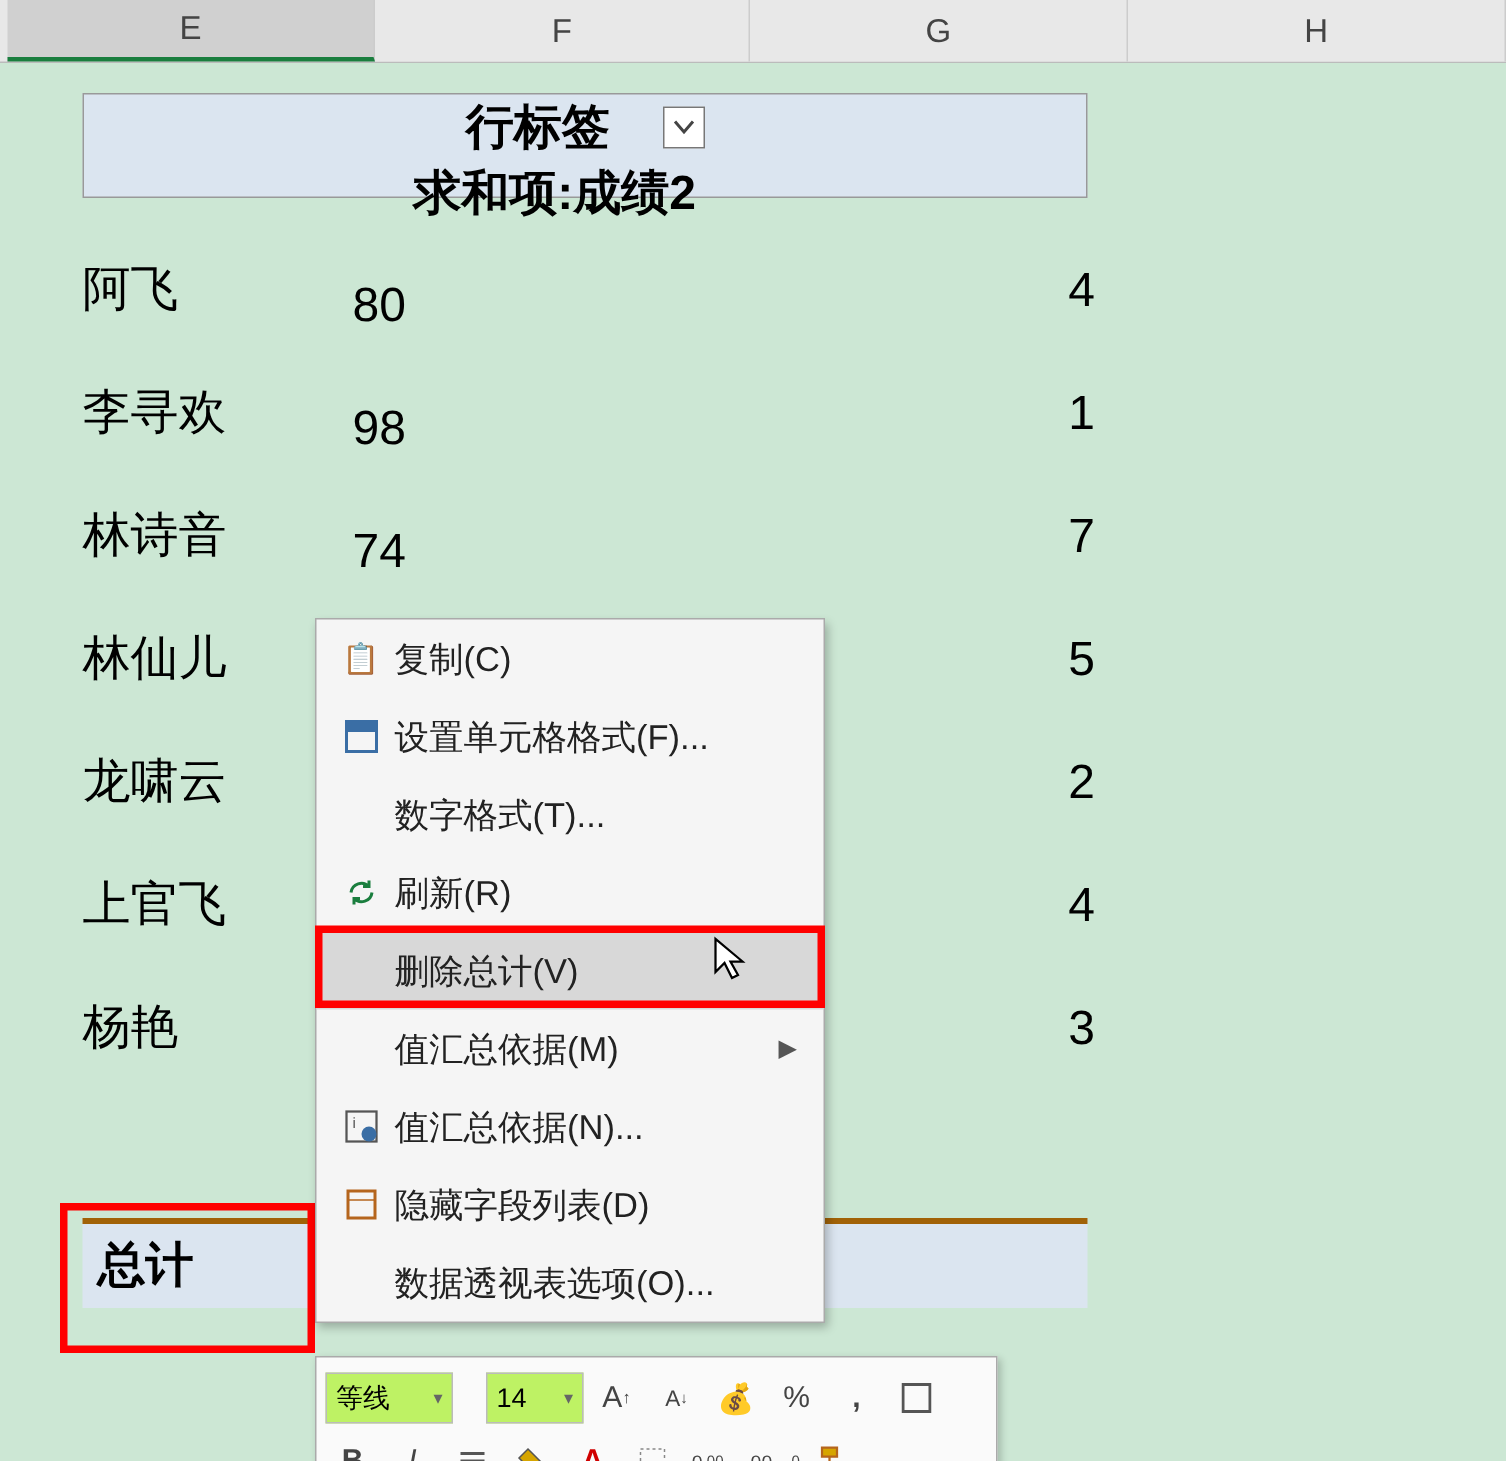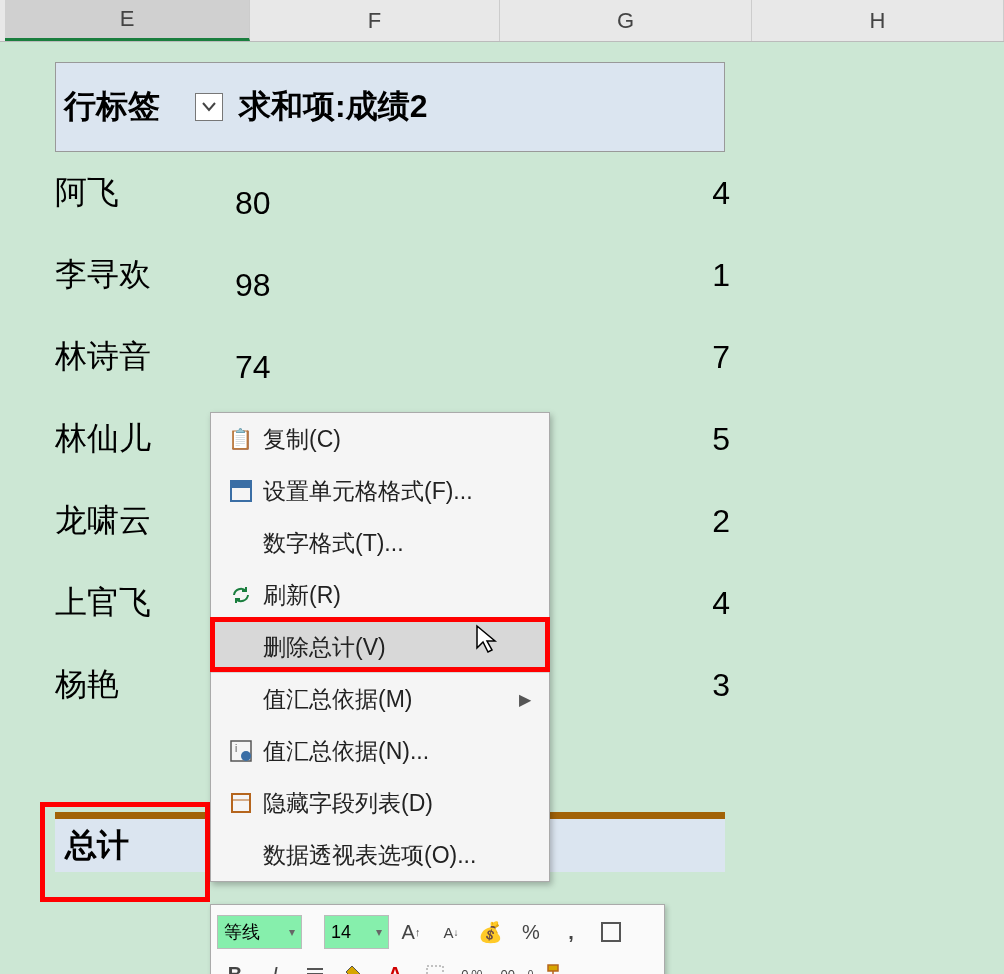--- a/index.html
+++ b/index.html
@@ -40,26 +40,27 @@
   top: 42px;
   left: 0;
   width: 100%;
   height: calc(100% - 42px);
   background: #cce7d4;
 }
 .pivot-header-row {
   position: absolute;
   top: 20px;
   left: 55px;
-  height: 90px;
+  height: 70px;
   display: flex;
   align-items: center;
   background: #dbe5f0;
   border: 1px solid #999;
   width: 670px;
+  flex-direction: column;
 }
 .pivot-header-cell {
   font-size: 32px;
   font-weight: bold;
   color: #000;
   padding: 0 8px;
 }
 .pivot-header-cell.first { width: 175px; display: flex; align-items: center; }
 .pivot-header-cell.mid { width: 245px; }
 .pivot-header-cell.last { width: 245px; }
@@ -91,21 +92,21 @@
   position: absolute;
   top: 770px;
   left: 55px;
   width: 670px;
   height: 60px;
   display: flex;
   align-items: center;
   font-size: 32px;
   font-weight: bold;
   background: #dbe5f0;
-  border-top: 7px solid #a16207;
+  border-top: 4px solid #a16207;
 }
 .total-row .c1 { width: 180px; padding-left: 10px; }
 .total-row .c2 { width: 255px; text-align: right; padding-right: 65px; }
 .highlight-total {
   position: absolute;
   top: 760px;
   left: 40px;
   width: 170px;
   height: 100px;
   border: 5px solid #ff0000;
@@ -159,21 +160,21 @@
   width: 455px;
   height: 98px;
   background: #fafafa;
   border: 1px solid #aaa;
   box-shadow: 2px 2px 5px rgba(0,0,0,0.2);
   padding: 6px;
 }
 .mini-row { display: flex; align-items: center; height: 42px; gap: 4px; }
 .mini-control { 
   border: 1px solid #bbb; 
-  background: #86efac; 
+  background: #bef264; 
   height: 34px;
   display: flex; 
   align-items: center;
   padding: 0 6px;
   font-size: 18px;
 }
 .mini-btn { 
   width: 36px; height: 36px;
   display: flex; align-items: center; justify-content: center;
   font-size: 20px; color: #444;

